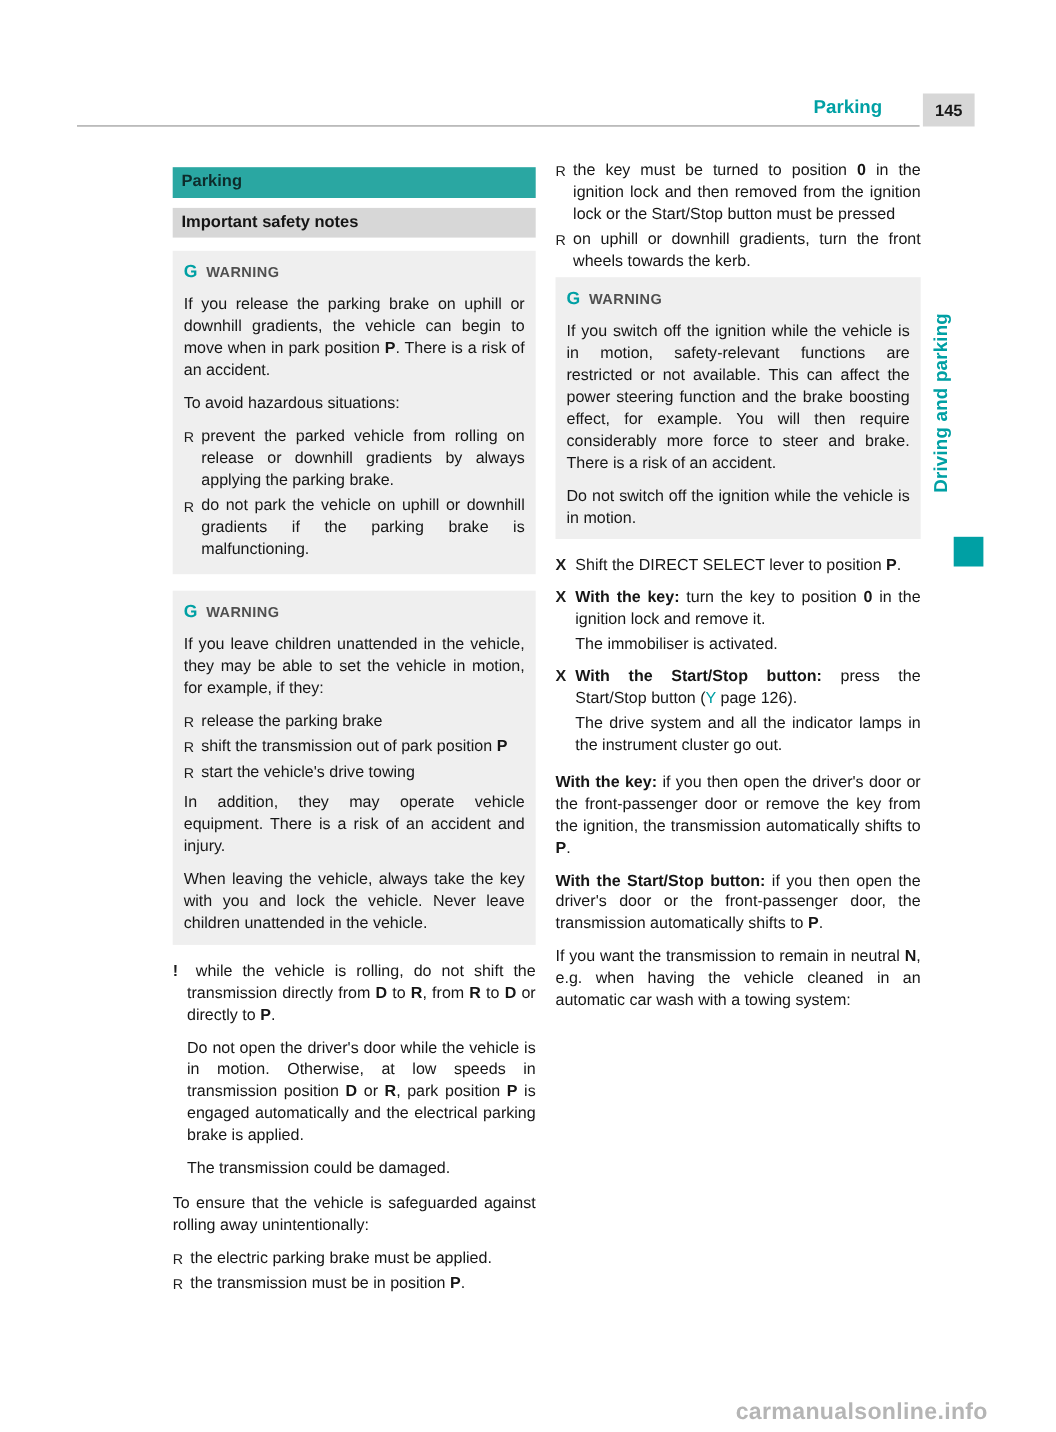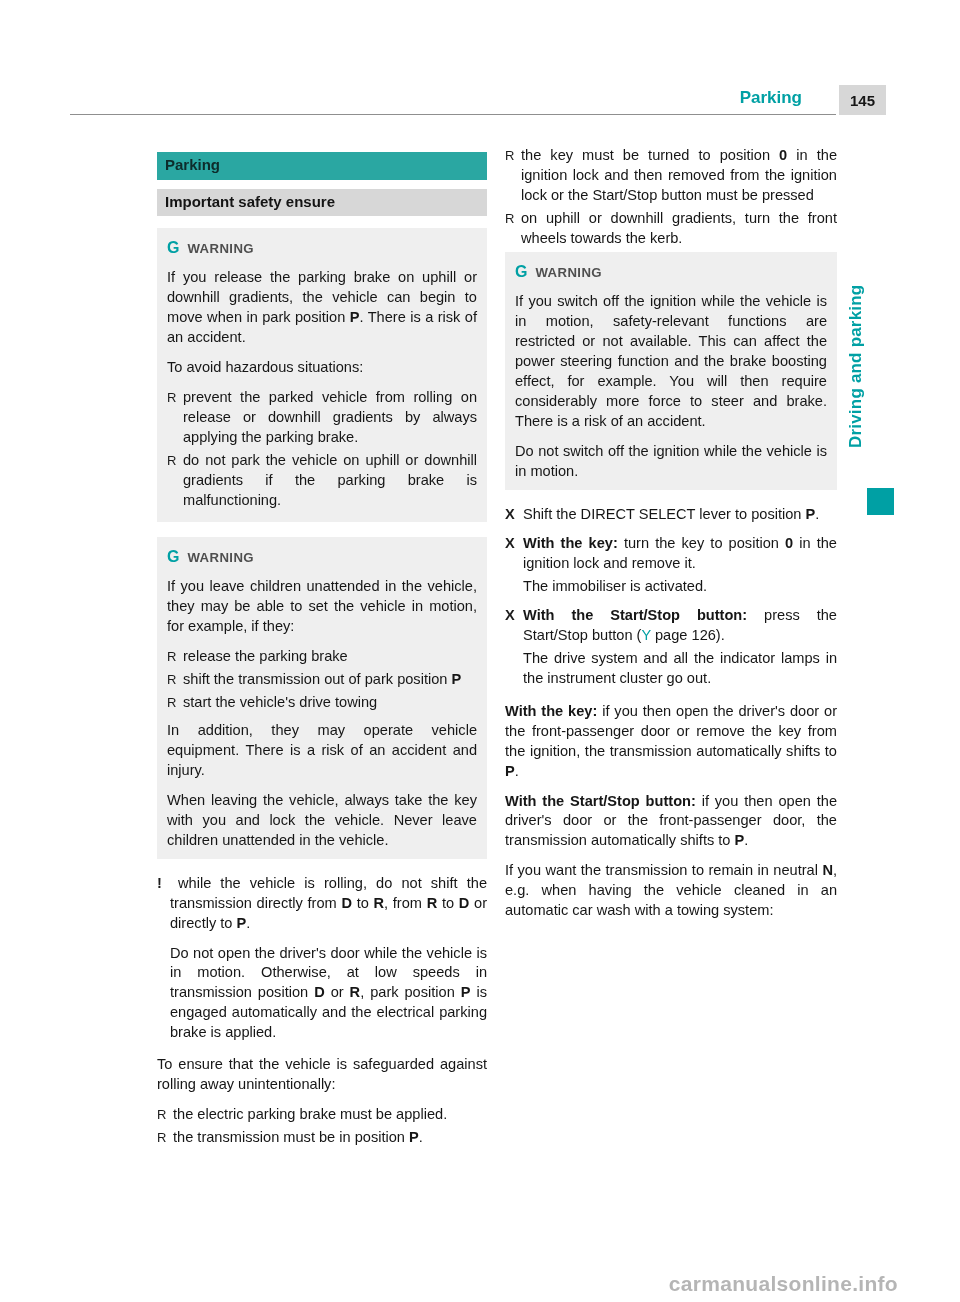--- a/index.html
+++ b/index.html
@@ -70,21 +70,21 @@
   <div class="hdr-section">Parking</div>
   <div class="rule"></div>
   <div class="hdr-page">145</div>
 
   <div class="chapter-label">Driving and parking</div>
   <div class="chapter-tab"></div>
 
   <div class="col col-left">
 
     <div class="bar teal">Parking</div>
-    <div class="bar gray">Important safety ensure</div>
+    <div class="bar gray">Important safety notes</div>
 
     <div class="warnbox">
       <div class="warnhead">
         <span class="gmark">G</span>
         <span class="warnlabel">WARNING</span>
       </div>
       <p class="para">If you release the parking brake on uphill or downhill gradients, the vehicle can begin to move when in park position <span style="font-weight: bold;">P</span>. There is a risk of an accident.</p>
       <p class="para">To avoid hazardous situations:</p>
       <div class="bullet">
         <span class="bmark">R</span>
@@ -114,20 +114,21 @@
         <span class="bmark">R</span>
         <span class="btext">start the vehicle's drive towing</span>
       </div>
       <p class="para">In addition, they may operate vehicle equipment. There is a risk of an accident and injury.</p>
       <p class="para">When leaving the vehicle, always take the key with you and lock the vehicle. Never leave children unattended in the vehicle.</p>
     </div>
 
     <div class="note">
       <p class="para"><span class="nmark">!</span><span>while the vehicle is rolling, do not shift the transmission directly from <span style="font-weight: bold;">D</span> to <span style="font-weight: bold;">R</span>, from <span style="font-weight: bold;">R</span> to <span style="font-weight: bold;">D</span> or directly to <span style="font-weight: bold;">P</span>.</span></p>
       <p class="para">Do not open the driver's door while the vehicle is in motion. Otherwise, at low speeds in transmission position <span style="font-weight: bold;">D</span> or <span style="font-weight: bold;">R</span>, park position <span style="font-weight: bold;">P</span> is engaged automatically and the electrical parking brake is applied.</p>
+      <p class="para">The transmission could be damaged.</p>
     </div>
 
 
     <p class="para">To ensure that the vehicle is safeguarded against rolling away unintentionally:</p>
     <div class="bullet">
       <span class="bmark">R</span>
       <span class="btext">the electric parking brake must be applied.</span>
     </div>
     <div class="bullet">
       <span class="bmark">R</span>

